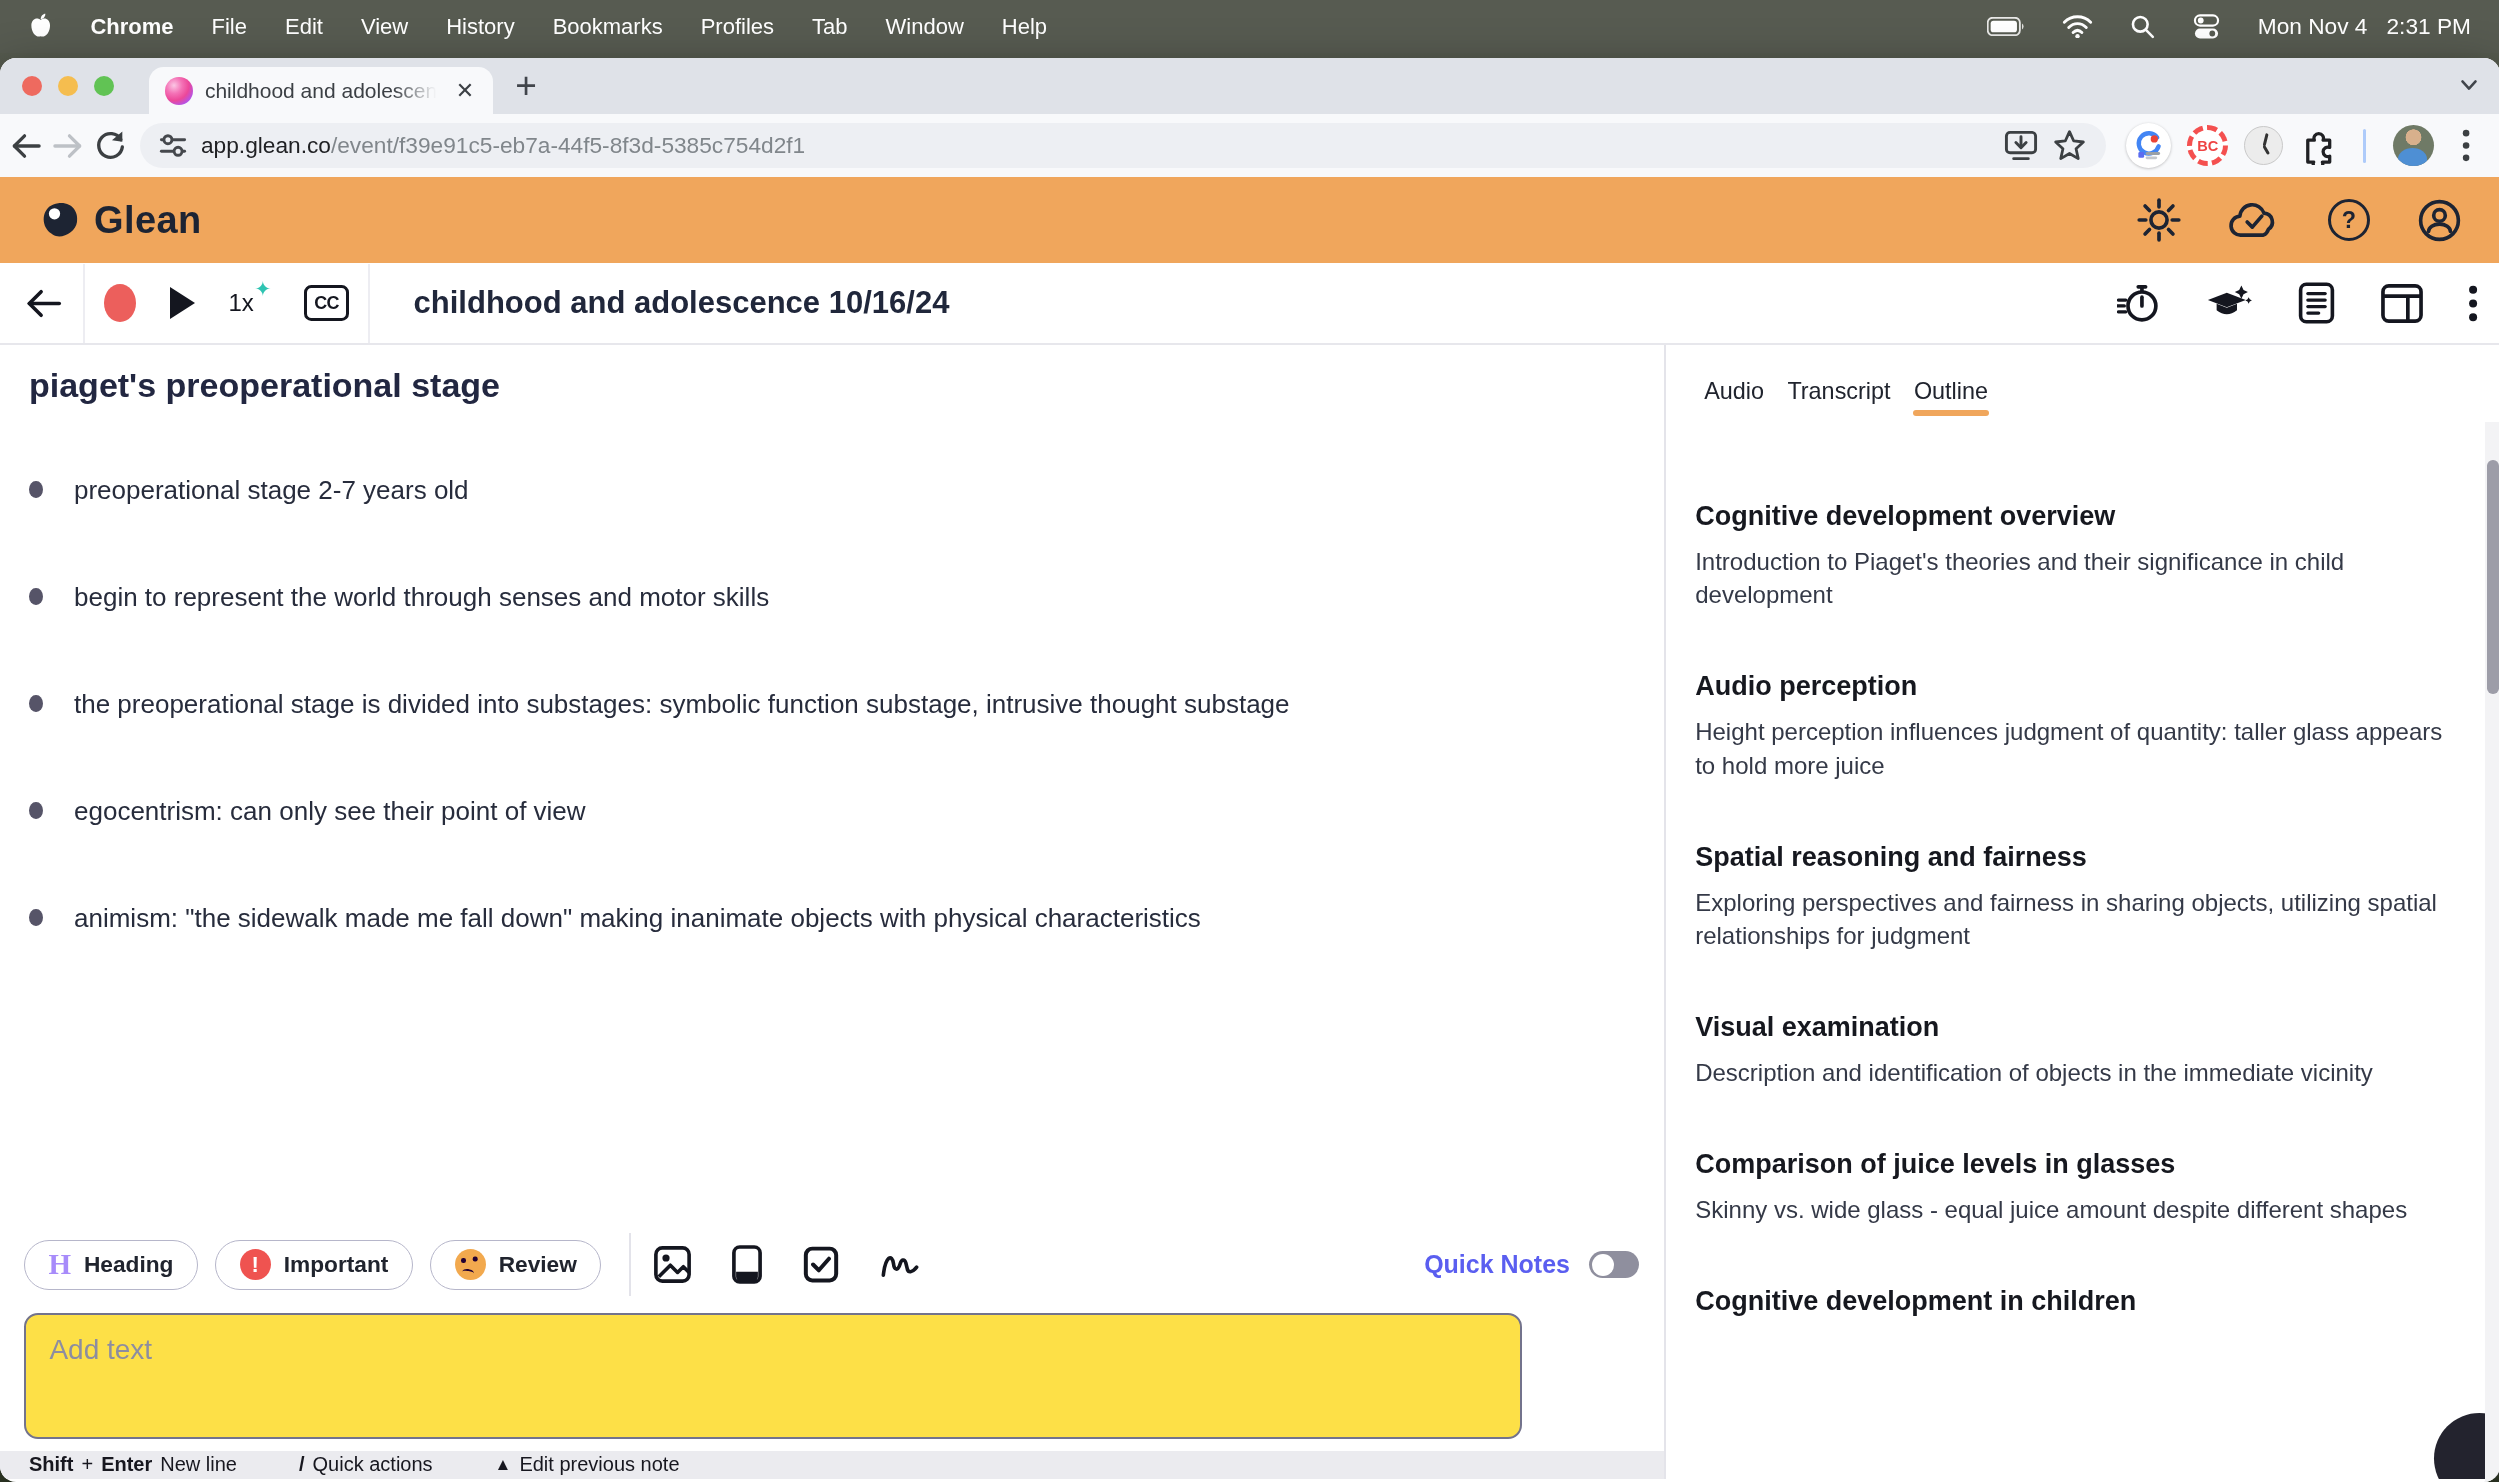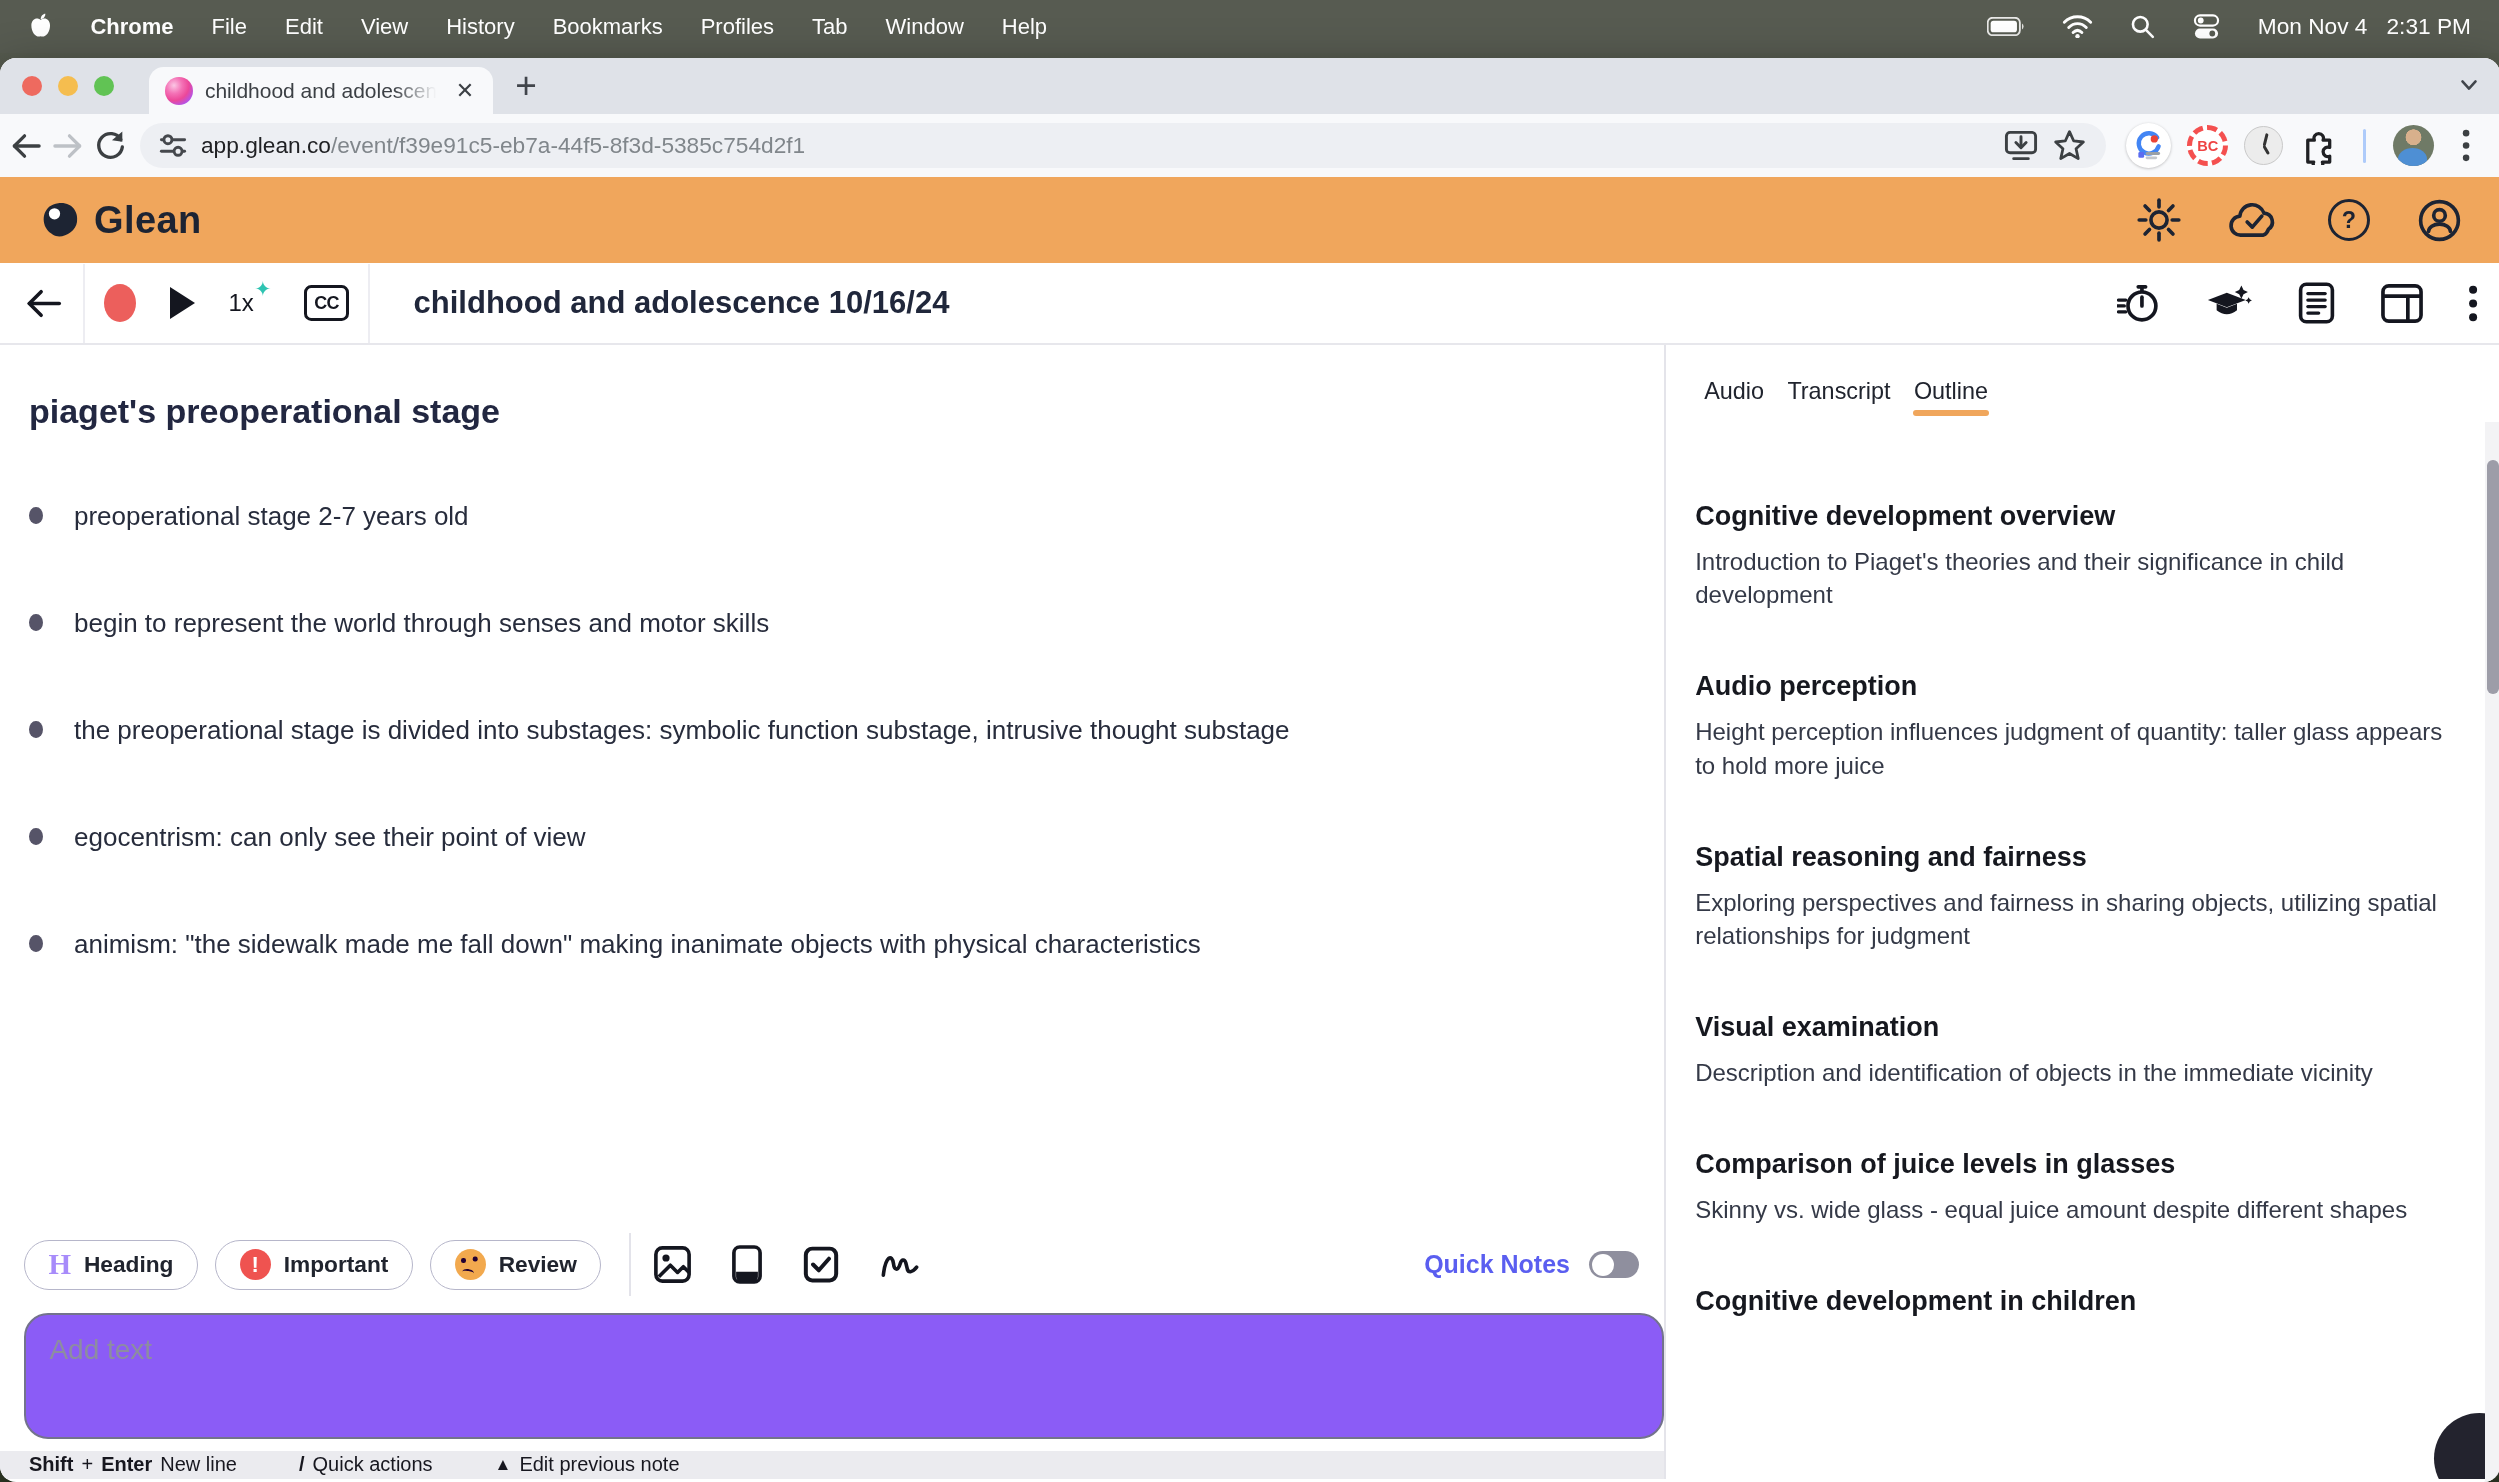--- a/index.html
+++ b/index.html
@@ -89,21 +89,21 @@
   .player-group { display:flex; align-items:center; gap:34px; }
 
   .main-divider { height:2.2px; background:#e7e7ec; }
 
   
   .main { display:flex; height:1134px; position:relative; }
   .content { width:1664px; position:relative; }
   .v-divider { width:2.2px; background:#e4e4ea; }
   .panel { flex:1; position:relative; overflow:hidden; }
 
-  .note-area { padding:47px 44px 0 29px; }
+  .note-area { padding:21px 44px 0 29px; }
   .note-heading { font-size:34px; font-weight:700; color:#222741; margin:0 0 70px 0; }
   .bullets { list-style:none; margin:0; padding:0; }
   .bullet { display:flex; align-items:flex-start; gap:31px; margin-bottom:76px; font-size:26px; color:#272c3c; }
   .bullet .dot { width:14px; height:17.5px; border-radius:50%; background:#565468; margin-top:5.8px; flex:none; }
 
   
   .editor { position:absolute; left:0; right:0; bottom:0; }
   .editor-toolbar { display:flex; align-items:center; height:73px; padding:0 25px 0 24px; }
   .pill { height:50px; border:1.8px solid #b6b6ca; border-radius:26px; background:#fff; display:flex; align-items:center; gap:13px; padding:0 23.4px; margin-right:17.5px; font-size:22.7px; font-weight:600; color:#20242e; }
   .h-glyph { font-family:"Liberation Serif", serif; font-size:29px; font-weight:700; color:#a78bfa; line-height:1; }
@@ -111,23 +111,23 @@
   .rev-glyph { width:31px; height:31px; border-radius:50%; background:#f2a94e; position:relative; }
   .rev-glyph::before { content:""; position:absolute; left:6.6px; top:8.8px; width:4.4px; height:4.4px; border-radius:50%; background:#203; box-shadow:11.7px -1.5px 0 #203; }
   .rev-glyph::after { content:""; position:absolute; left:7.3px; top:20px; width:11.7px; height:5.1px; border-radius:50%; border-top:2.9px solid #203; transform:rotate(8deg); }
   .tb-sep { width:1.8px; height:63px; background:#e3e3ea; margin:0 22px 0 10.2px; }
   .tb-icons { display:flex; align-items:center; gap:39px; }
   .quick-notes { margin-left:auto; display:flex; align-items:center; gap:19px; color:#5a5ef0; font-size:25px; font-weight:600; }
   .toggle { width:50px; height:27px; border-radius:14px; background:#8f8f9e; position:relative; flex:none; }
   .toggle .knob { position:absolute; left:2.9px; top:2.6px; width:22px; height:22px; border-radius:50%; background:#fff; }
 
   .addtext {
-    display:block; margin:11.7px 19px 0 24px; width:1640px; height:126px;
-    border:2.6px solid #73738c; border-radius:24px; padding:19px 23.4px;
-    font-size:28px; color:#2a2f3f; font-family:"Liberation Sans",sans-serif; resize:none; outline:none; background:#8b5cf6;
+    display:block; margin:11.7px 19px 0 24px; width:1498px; height:126px;
+    border:2.6px solid #73738c; border-radius:14px; padding:19px 23.4px;
+    font-size:28px; color:#2a2f3f; font-family:"Liberation Sans",sans-serif; resize:none; outline:none; background:#fde047;
   }
   .addtext::placeholder { color:#8d8da0; }
 
   .hintbar { height:28.5px; margin-top:11.7px; background:#ebebef; display:flex; align-items:center; gap:54px; padding-left:29px; font-size:20px; color:#17171f; }
   .hint { display:flex; align-items:center; }
   .hint span:not(:empty) { margin-right:8px; }
   .hint .b { font-weight:700; }
   .hint .tri { font-size:17px; }
 
   

